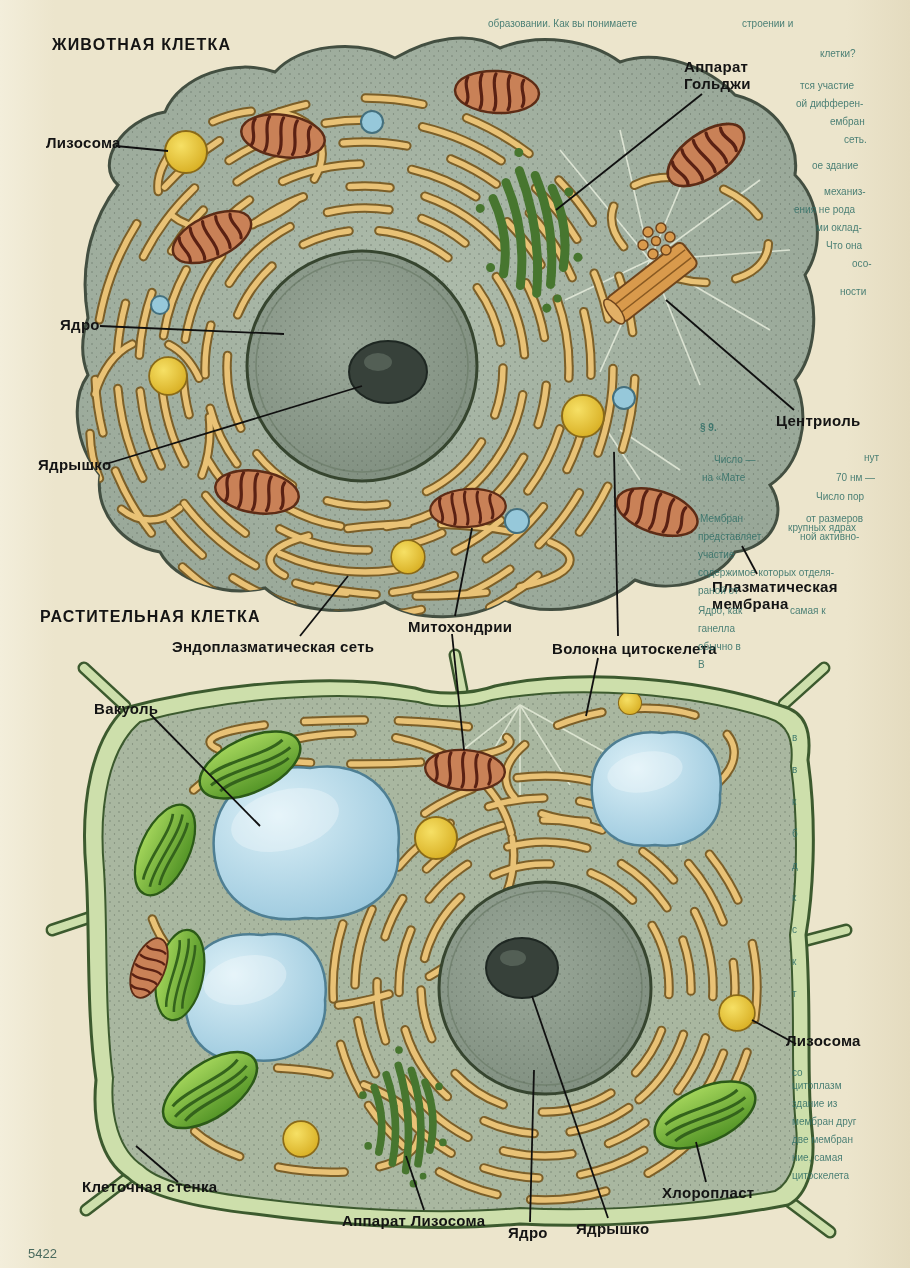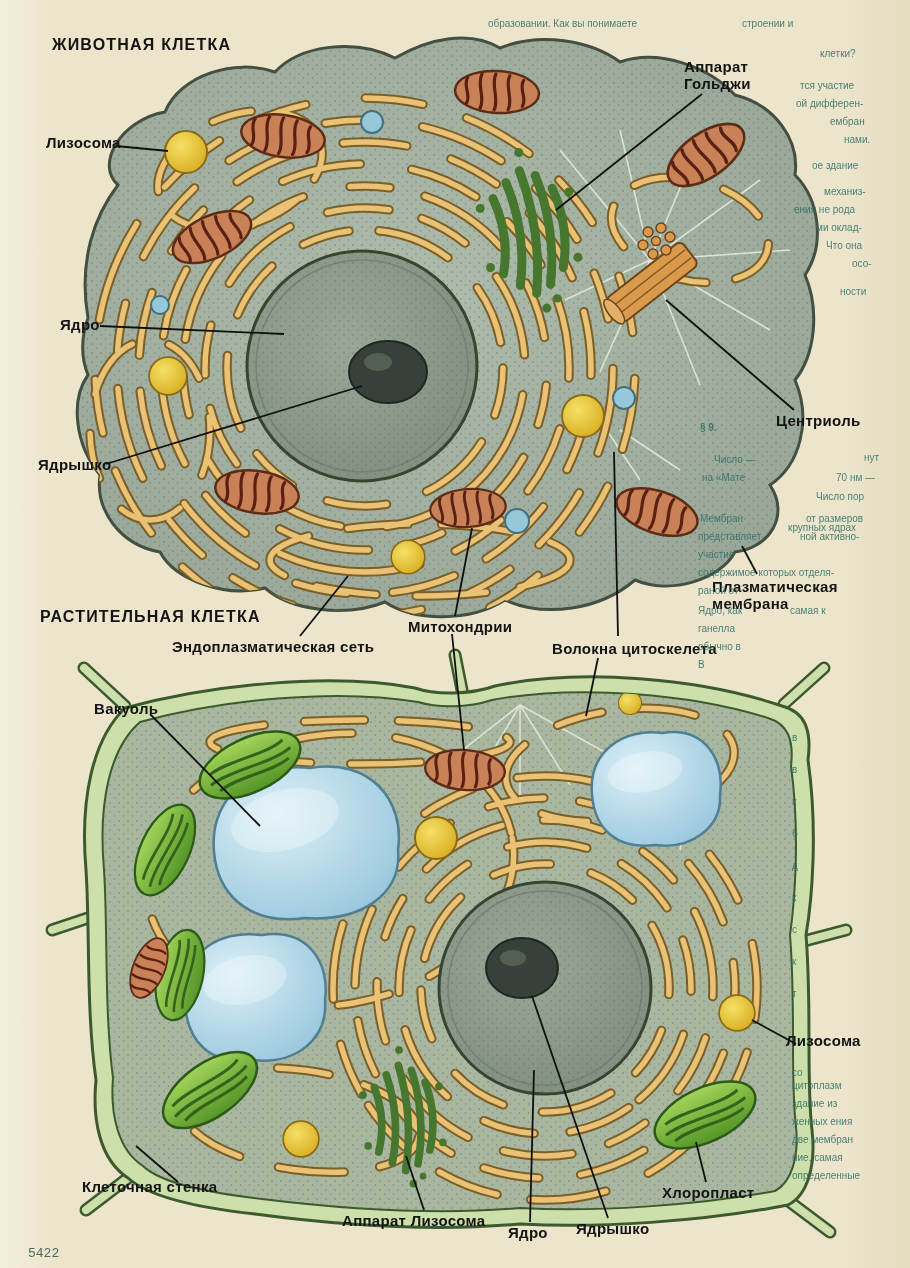--- a/index.html
+++ b/index.html
@@ -12,21 +12,21 @@
   .lbl{
     position:absolute;font-weight:bold;font-size:15px;color:#141414;
     white-space:nowrap;letter-spacing:.3px;line-height:17px;
   }
   .ttl{font-size:16px;letter-spacing:1.2px;}
   .mf{
     position:absolute;font-family:Liberation Sans, sans-serif;font-size:10px;
     color:#2f6e66;white-space:nowrap;opacity:.85;line-height:15px;
   }
   .mf-b{font-weight:bold;}
-  .pcode{position:absolute;font-family:Liberation Mono, monospace;font-size:13px;color:#4a6a5e;}
+  .pcode{position:absolute;font-family:Liberation Sans, sans-serif;font-size:13px;color:#4a6a5e;}
 </style>
 </head>
 <body>
 
 <div id="page">
 
 <svg id="art" width="910" height="1268" viewBox="0 0 910 1268">
   <defs>
     <pattern id="stip" width="9" height="9" patternUnits="userSpaceOnUse">
       <circle cx="2" cy="2" r="0.8" fill="#3f4a3e"></circle>
@@ -375,21 +375,21 @@
 <div class="lbl" style="left:576px;top:1220px">Ядрышко</div>
 <div class="lbl" style="left:662px;top:1184px">Хлоропласт</div>
 <div class="lbl" style="left:786px;top:1032px">Лизосома</div>
 
 <span class="mf" style="left:488px;top:16px">образовании. Как вы понимаете</span>
 <span class="mf" style="left:742px;top:16px">строении и</span>
 <span class="mf" style="left:820px;top:46px">клетки?</span>
 <span class="mf" style="left:800px;top:78px">тся участие</span>
 <span class="mf" style="left:796px;top:96px">ой дифферен-</span>
 <span class="mf" style="left:830px;top:114px">ембран</span>
-<span class="mf" style="left:844px;top:132px">нами.</span>
+<span class="mf" style="left:844px;top:132px">сеть.</span>
 <span class="mf" style="left:812px;top:158px">ое здание</span>
 <span class="mf" style="left:824px;top:184px">механиз-</span>
 <span class="mf" style="left:794px;top:202px">ения не рода</span>
 <span class="mf" style="left:816px;top:220px">ми оклад-</span>
 <span class="mf" style="left:826px;top:238px">Что она</span>
 <span class="mf" style="left:852px;top:256px">осо-</span>
 <span class="mf" style="left:840px;top:284px">ности</span>
 <span class="mf mf-b" style="left:700px;top:420px">§ 9.</span>
 <span class="mf" style="left:714px;top:452px">Число —</span>
 <span class="mf" style="left:864px;top:450px">нут</span>
@@ -414,20 +414,20 @@
 <span class="mf" style="left:792px;top:794px">к</span>
 <span class="mf" style="left:792px;top:826px">б</span>
 <span class="mf" style="left:792px;top:858px">д</span>
 <span class="mf" style="left:792px;top:890px">к</span>
 <span class="mf" style="left:792px;top:922px">с</span>
 <span class="mf" style="left:792px;top:954px">к</span>
 <span class="mf" style="left:792px;top:986px">т</span>
 <span class="mf" style="left:792px;top:1065px">со</span>
 <span class="mf" style="left:792px;top:1078px">цитоплазм</span>
 <span class="mf" style="left:792px;top:1096px">здание из</span>
-<span class="mf" style="left:792px;top:1114px">женных ения</span>
+<span class="mf" style="left:792px;top:1114px">мембран друг</span>
 <span class="mf" style="left:792px;top:1132px">две мембран</span>
 <span class="mf" style="left:792px;top:1150px">ние, самая</span>
-<span class="mf" style="left:792px;top:1168px">определенные</span>
+<span class="mf" style="left:792px;top:1168px">цитоскелета</span>
 
 <span class="pcode" style="left:28px;top:1246px">5422</span>
 
 </div>
 
 </body></html>

